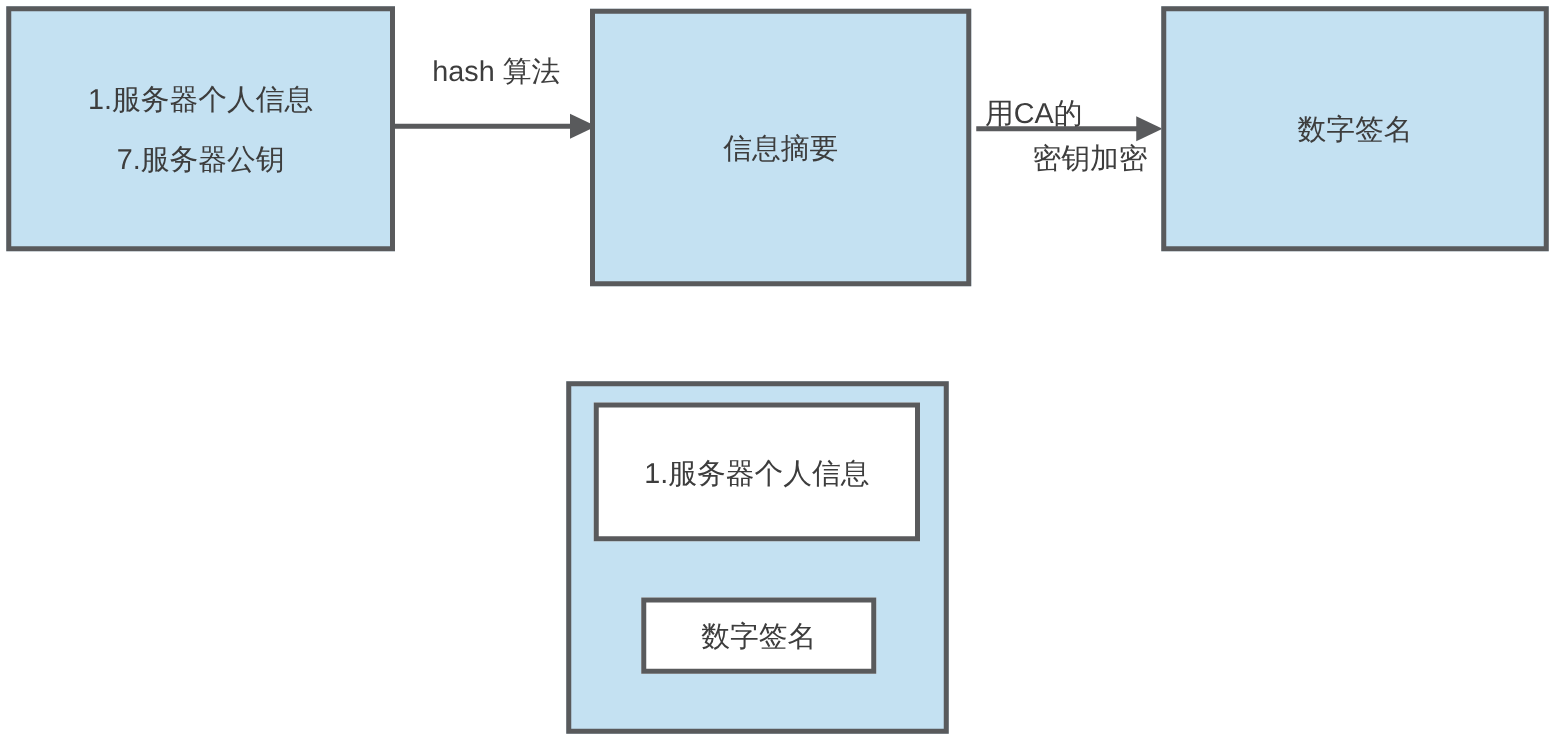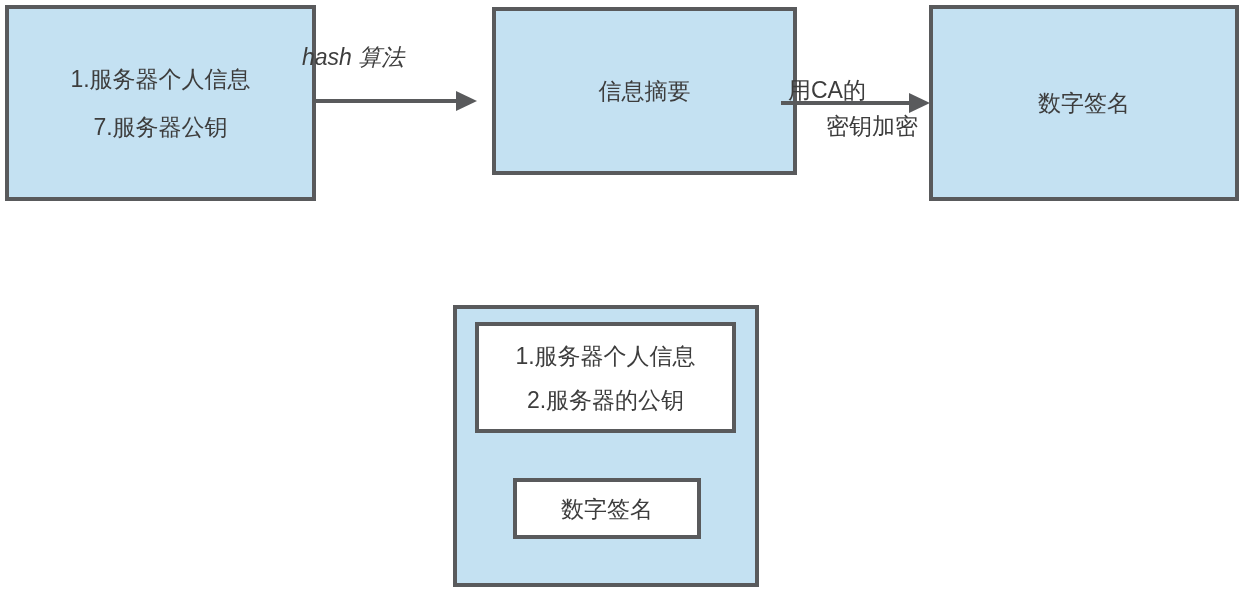--- a/index.html
+++ b/index.html
@@ -58,26 +58,26 @@
     border-bottom: 10px solid transparent;
     border-left: 21px solid #595a5c;
   }
   .arrow-label {
     position: absolute;
     font-size: 23px;
     white-space: nowrap;
   }
   
   .box-source     { left: 5px;   top: 5px;   width: 311px; height: 196px; }
-  .box-digest     { left: 492px; top: 7px;   width: 305px; height: 168px; }
+  .box-digest     { left: 472px; top: 7px;   width: 305px; height: 222px; }
   .box-signature  { left: 929px; top: 5px;   width: 310px; height: 196px; }
 
   .arrow1-line    { left: 316px; top: 99px;  width: 141px; }
   .arrow1-head    { left: 456px; top: 91px;  }
-  .label-hash     { left: 302px; top: 42px;  width: 158px; text-align: left; font-style: italic; }
+  .label-hash     { left: 318px; top: 42px;  width: 158px; text-align: center; }
 
   .arrow2-line    { left: 781px; top: 101px; width: 129px; }
   .arrow2-head    { left: 909px; top: 93px;  }
   .label-ca-top   { left: 788px; top: 75px;  }
   .label-ca-bottom{ left: 786px; top: 111px; margin-left: 40px; }
 
   
   .cert-container { left: 453px; top: 305px; width: 306px; height: 282px; }
   .cert-info      { left: 475px; top: 322px; width: 261px; height: 111px; }
   .cert-sign      { left: 513px; top: 478px; width: 188px; height: 61px;  }
@@ -106,20 +106,19 @@
   <div class="arrow-label label-ca-bottom">密钥加密</div>
 
   <div class="box box-signature">
     <span>数字签名</span>
   </div>
 
   <div class="box cert-container"></div>
 
   <div class="white-box cert-info">
     <span>1.服务器个人信息</span>
-    <span>2.服务器的公钥</span>
   </div>
 
   <div class="white-box cert-sign">
     <span>数字签名</span>
   </div>
 
 </div>
 
 </body></html>

